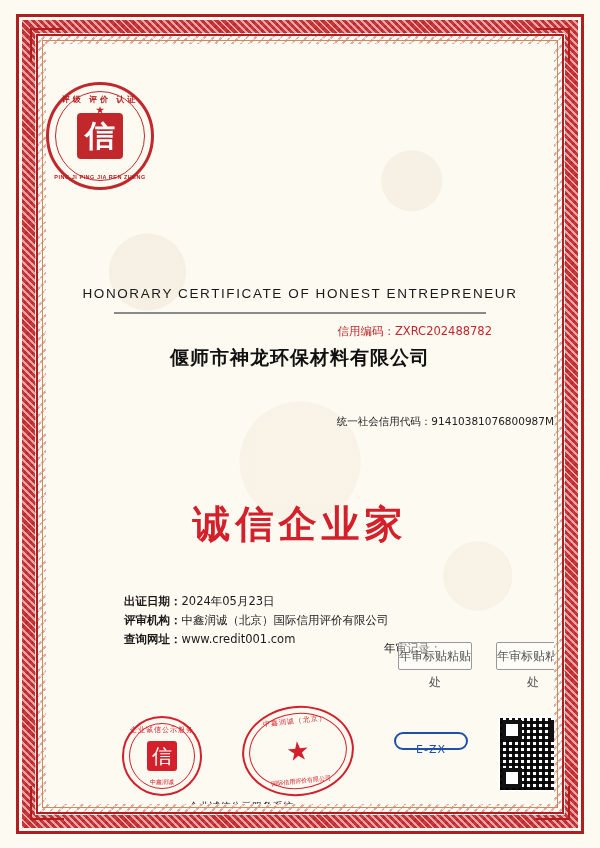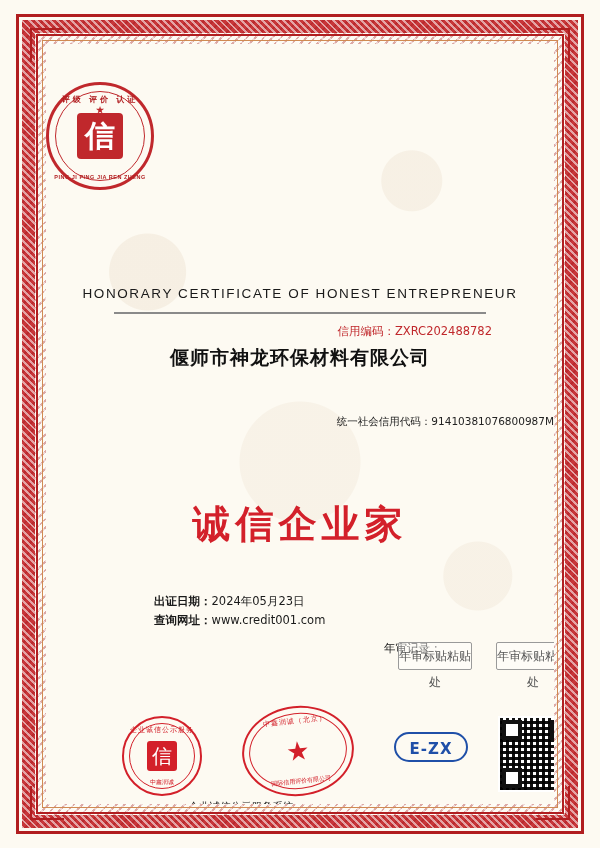--- a/index.html
+++ b/index.html
@@ -237,21 +237,21 @@
   
   .details {
     position: absolute;
     left: 78px;
     top: 548px;
     font-size: 11.5px;
     color: #1a1a1a;
     line-height: 19px;
     font-family: "DejaVu Sans", sans-serif;
   }
-  .details .row { white-space: nowrap; margin-left: 30px; }
+  .details .row { white-space: nowrap; }
   .details .row b { font-weight: bold; }
   .details .row .val { font-weight: normal; }
 
   .annual {
     position: absolute;
     left: 338px;
     top: 577px;
     font-size: 11.5px;
     color: #1a1a1a;
     font-family: "DejaVu Sans", sans-serif;
@@ -358,27 +358,27 @@
     text-align: center;
     font-size: 6px;
     color: #d3202a;
   }
 
   .logo-ezx {
     position: absolute;
     left: 348px;
     top: 688px;
     width: 74px;
-    height: 30px;
+    height: 18px;
     border-radius: 17px;
     border: 2px solid #1f4fa8;
     box-sizing: border-box;
     color: #1f4fa8;
-    font-size: 15px;
-    font-weight: bold;
+    font-size: 11px;
+    font-weight: normal;
     text-align: center;
     line-height: 31px;
     letter-spacing: 1px;
     font-family: "DejaVu Sans", sans-serif;
   }
 
   .qr {
     position: absolute;
     left: 452px;
     top: 672px;
@@ -458,20 +458,23 @@
       <span>统一社会信用代码：</span><span>91410381076800987M</span>
     </div>
 
     <div class="honor">诚信企业家</div>
 
     <div class="details">
       <div class="row">
         <b>出证日期：</b><span class="val">2024年05月23日</span>
       </div>
       <div class="row">
+        <b>评审机构：</b><span class="val">中鑫润诚（北京）国际信用评价有限公司</span>
+      </div>
+      <div class="row">
         <b>查询网址：</b><span class="val">www.credit001.com</span>
       </div>
     </div>
 
     <div class="annual">年审记录：</div>
     <div class="stickerbox s1">年审标贴粘贴处</div>
     <div class="stickerbox s2">年审标贴粘贴处</div>
 
     <div class="seal-round">
       <div class="inner-ring"></div>

